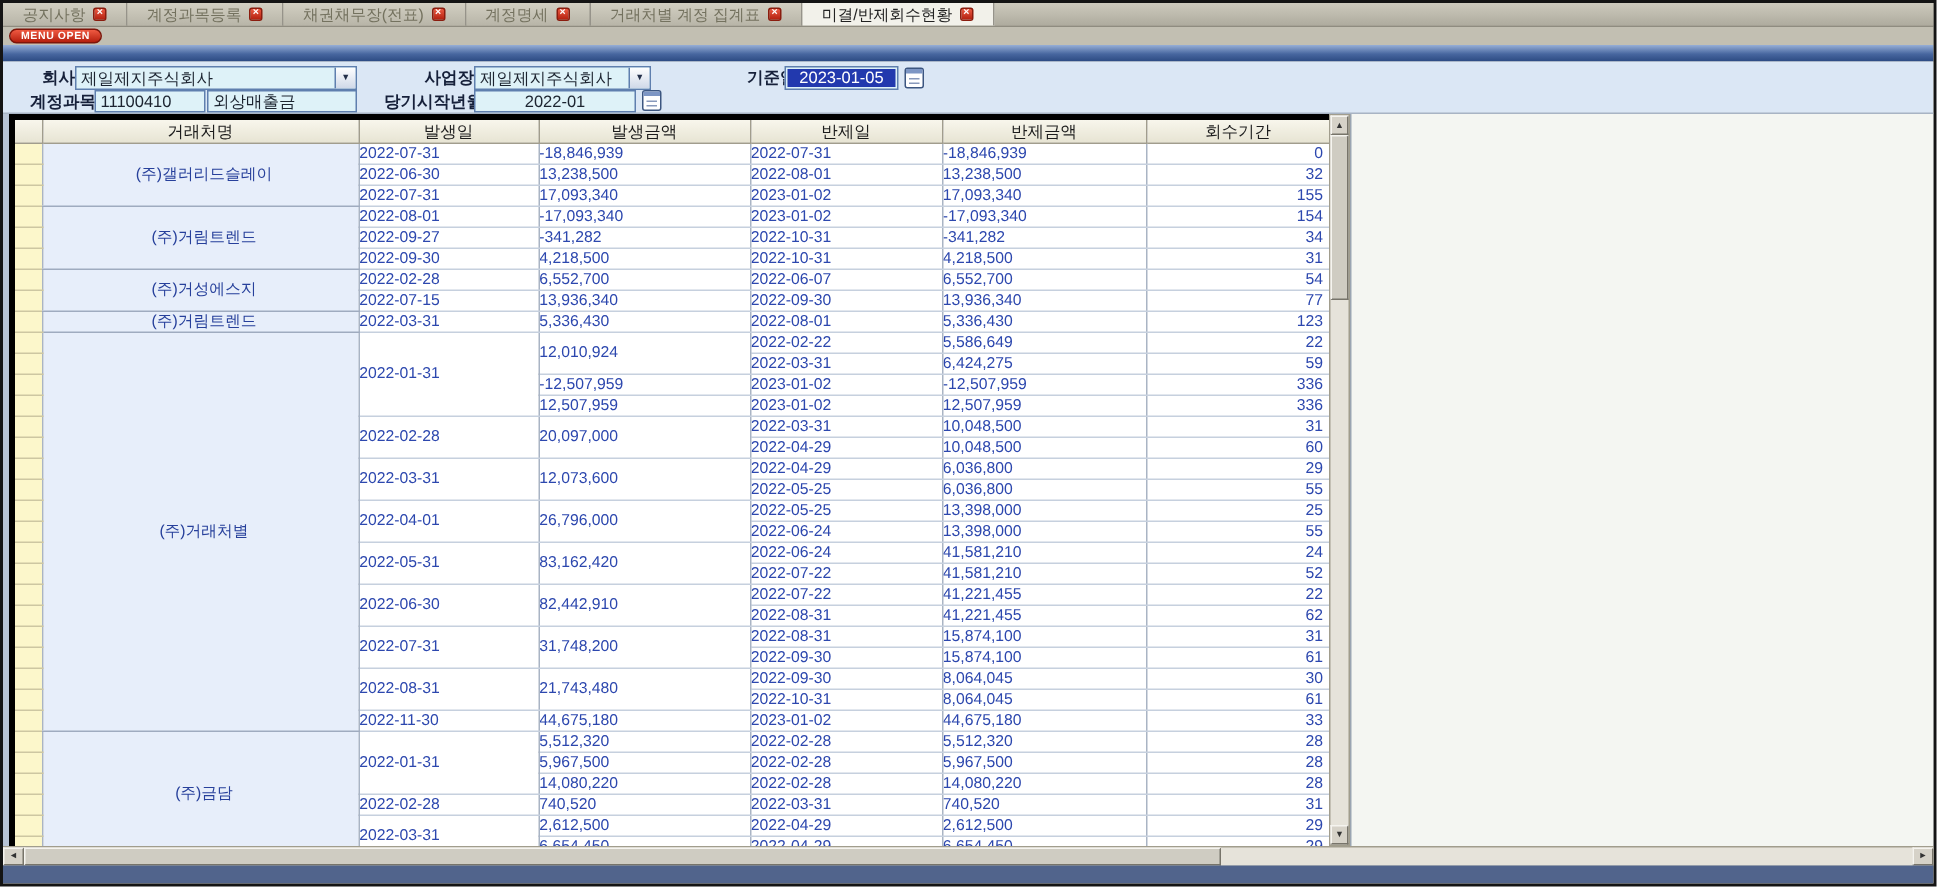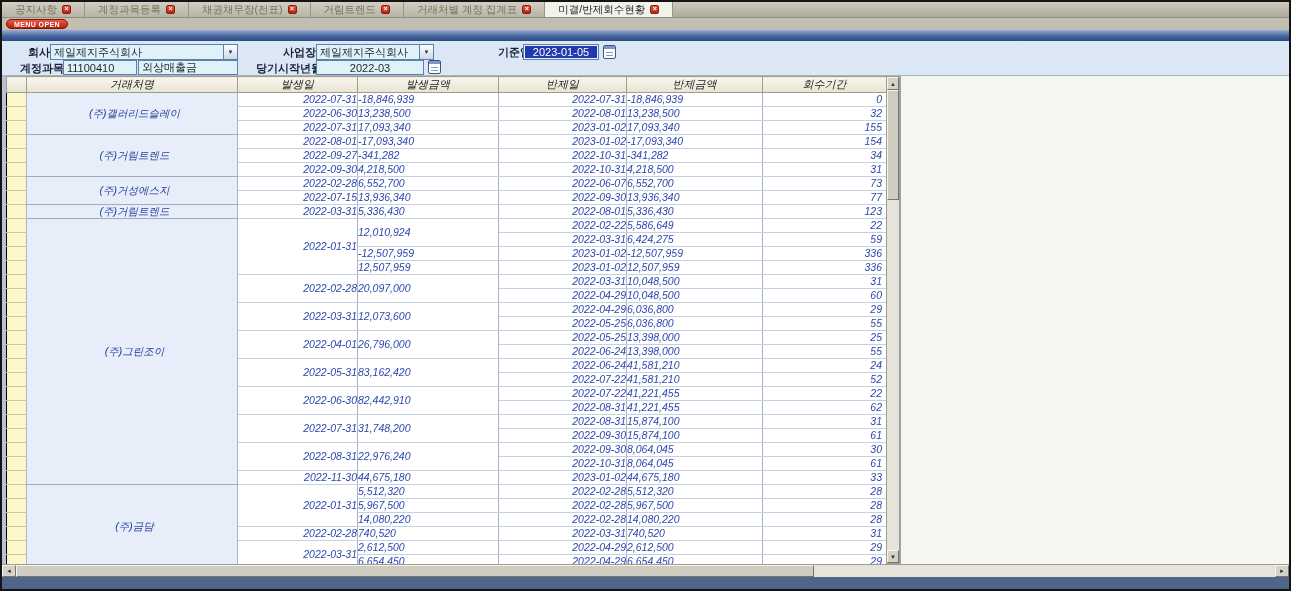--- a/index.html
+++ b/index.html
@@ -43,31 +43,31 @@
   .cal { position:absolute; width:13px; height:14px; border:1px solid #3c5680;
          background:#fff; border-radius:2px; }
   .cal::before { content:""; position:absolute; left:0; top:0; right:0; height:3px; background:#7d96c4; }
   .cal::after { content:""; position:absolute; left:2px; top:6px; width:7px; height:1px;
                 background:#8899bb; box-shadow:0 3px 0 #8899bb; }
 
   
   .content { position:absolute; top:74px; left:0; right:0; height:488px;
              background:#b7c3d4; overflow:hidden; }
   .grid { position:absolute; left:4px; top:0; border-collapse:collapse; table-layout:fixed;
-          width:880px; background:#fff; font-size:10.5px; border:1px solid #000000;font-style:italic; }
+          width:880px; background:#fff; font-size:10.5px; border:4px solid #000000; }
   .grid th { height:15px; background:linear-gradient(#f8f6ec,#e7e4d3);
              border:1px solid #a19d8d; font-weight:normal; color:#1c1c1c; font-size:11px;
              overflow:hidden; white-space:nowrap; }
   .grid td { height:14px; border-right:1px solid #a9b4c4; border-bottom:1px solid #c6d0de;
              line-height:13px; overflow:hidden; white-space:nowrap; }
   .sel-c  { background:#fcf7cb; border-bottom:1px solid #cdc7a2 !important;
             border-right:1px solid #9aa4b4; }
   .c-cust { background:#e7eefa; color:#27409b; text-align:center; padding-left:5px;
             vertical-align:middle; border-bottom:1px solid #9fabbf !important; }
-  .c-date { color:#2c47ae; text-align:right; vertical-align:middle;padding-left:13px; }
+  .c-date { color:#2c47ae; text-align:left; vertical-align:middle; }
   .c-amt  { color:#2c47ae; text-align:left; padding-right:4px; vertical-align:middle; }
   .c-per  { color:#2c47ae; text-align:right; padding-right:4px; }
 
   .right-filler { position:absolute; left:898px; top:0; right:0; height:100%;
                   background:#f4f6f2; border-left:1px solid #9aa5b2; }
 
   
   .vscroll { position:absolute; left:884px; top:0; width:14px; height:100%;
              background:#e6e3da; border:1px solid #a19d8d; }
   .sb { background:#d6d2c8; border:1px solid; border-color:#f5f4ef #77746a #77746a #f5f4ef;
@@ -97,21 +97,21 @@
         </div>
         <div class="tab">
           <span>계정과목등록</span>
           <span class="tab-x">×</span>
         </div>
         <div class="tab">
           <span>채권채무장(전표)</span>
           <span class="tab-x">×</span>
         </div>
         <div class="tab">
-          <span>거림트렌드</span>
+          <span>계정명세</span>
           <span class="tab-x">×</span>
         </div>
         <div class="tab">
           <span>거래처별 계정 집계표</span>
           <span class="tab-x">×</span>
         </div>
         <div class="tab active">
           <span>미결/반제회수현황</span>
           <span class="tab-x">×</span>
         </div>
@@ -145,21 +145,21 @@
       <span class="flabel" style="left:18px;top:22px">계정과목</span>
       <div class="field" style="left:61px;top:19px;width:74px;height:15px">
         <span class="txt">11100410</span>
       </div>
       <div class="field" style="left:136px;top:19px;width:100px;height:15px">
         <span class="txt">외상매출금</span>
       </div>
 
       <span class="flabel" style="left:254px;top:22px">당기시작년월</span>
       <div class="field" style="left:314px;top:19px;width:108px;height:15px">
-        <span class="centered">2022-03</span>
+        <span class="centered">2022-01</span>
       </div>
       <span class="cal" style="left:426px;top:19px"></span>
     </div>
 
     <div class="content">
       <table class="grid">
         <colgroup>
           <col style="width:20px">
             <col style="width:211px">
             <col style="width:120px">
@@ -230,42 +230,42 @@
               <td class="c-amt">4,218,500</td>
               <td class="c-per">31</td>
             </tr>
             <tr>
               <td class="sel-c"></td>
               <td class="c-cust" rowspan="2">(주)거성에스지</td>
               <td class="c-date">2022-02-28</td>
               <td class="c-amt">6,552,700</td>
               <td class="c-date">2022-06-07</td>
               <td class="c-amt">6,552,700</td>
-              <td class="c-per">73</td>
+              <td class="c-per">54</td>
             </tr>
             <tr>
               <td class="sel-c"></td>
               <td class="c-date">2022-07-15</td>
               <td class="c-amt">13,936,340</td>
               <td class="c-date">2022-09-30</td>
               <td class="c-amt">13,936,340</td>
               <td class="c-per">77</td>
             </tr>
             <tr>
               <td class="sel-c"></td>
               <td class="c-cust">(주)거림트렌드</td>
               <td class="c-date">2022-03-31</td>
               <td class="c-amt">5,336,430</td>
               <td class="c-date">2022-08-01</td>
               <td class="c-amt">5,336,430</td>
               <td class="c-per">123</td>
             </tr>
             <tr>
               <td class="sel-c"></td>
-              <td class="c-cust" rowspan="19">(주)그린조이</td>
+              <td class="c-cust" rowspan="19">(주)거래처별</td>
               <td class="c-date" rowspan="4">2022-01-31</td>
               <td class="c-amt" rowspan="2">12,010,924</td>
               <td class="c-date">2022-02-22</td>
               <td class="c-amt">5,586,649</td>
               <td class="c-per">22</td>
             </tr>
             <tr>
               <td class="sel-c"></td>
               <td class="c-date">2022-03-31</td>
               <td class="c-amt">6,424,275</td>
@@ -365,21 +365,21 @@
             </tr>
             <tr>
               <td class="sel-c"></td>
               <td class="c-date">2022-09-30</td>
               <td class="c-amt">15,874,100</td>
               <td class="c-per">61</td>
             </tr>
             <tr>
               <td class="sel-c"></td>
               <td class="c-date" rowspan="2">2022-08-31</td>
-              <td class="c-amt" rowspan="2">22,976,240</td>
+              <td class="c-amt" rowspan="2">21,743,480</td>
               <td class="c-date">2022-09-30</td>
               <td class="c-amt">8,064,045</td>
               <td class="c-per">30</td>
             </tr>
             <tr>
               <td class="sel-c"></td>
               <td class="c-date">2022-10-31</td>
               <td class="c-amt">8,064,045</td>
               <td class="c-per">61</td>
             </tr>

